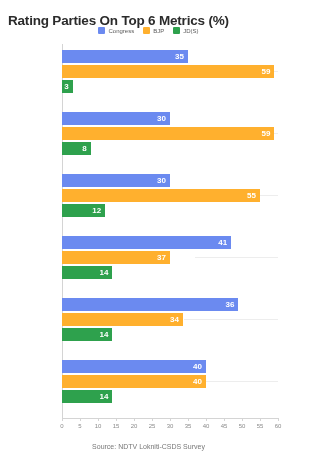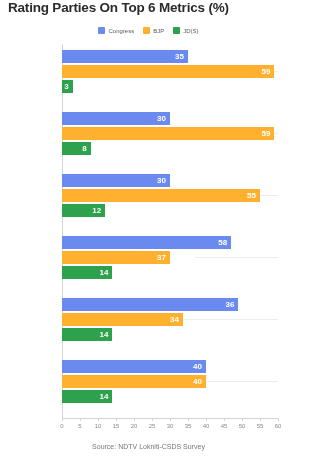--- a/index.html
+++ b/index.html
@@ -11,21 +11,21 @@
     height: 460px;
     background: #ffffff;
     font-family: "Liberation Sans", sans-serif;
     overflow: hidden;
     position: relative;
   }
 
   #chart-title {
     position: absolute;
     left: 8px;
-    top: 0;
+    top: 13px;
     font-size: 13.5px;
     font-weight: bold;
     color: #2b2b2b;
     letter-spacing: -0.2px;
     white-space: nowrap;
   }
 
   #legend {
     position: absolute;
     top: 27px;
@@ -239,21 +239,21 @@
             <span class="bar-value">12</span>
           </div>
         </div>
       </div>
     </div>
     <div class="group" style="top: 192px;">
       <div class="group-label" style="top: 15px; height: 13px; display: flex; align-items: center; justify-content: flex-end;"></div>
       <div class="bars">
         <div class="bar-row">
           <div class="bar" style="width: 169.2px; background: rgb(107, 138, 240);">
-            <span class="bar-value">58</span>
+            <span class="bar-value">41</span>
           </div>
         </div>
         <div class="bar-row">
           <div class="bar" style="width: 108px; background: rgb(255, 176, 46);">
             <span class="bar-value">37</span>
           </div>
         </div>
         <div class="bar-row">
           <div class="bar" style="width: 50.4px; background: rgb(46, 161, 77);">
             <span class="bar-value">14</span>

